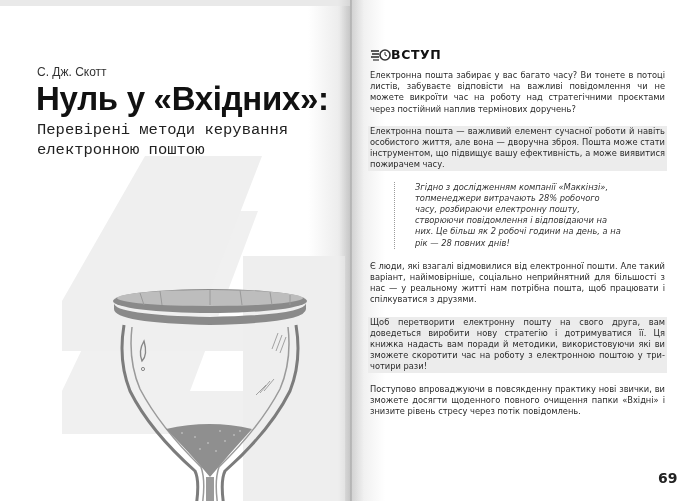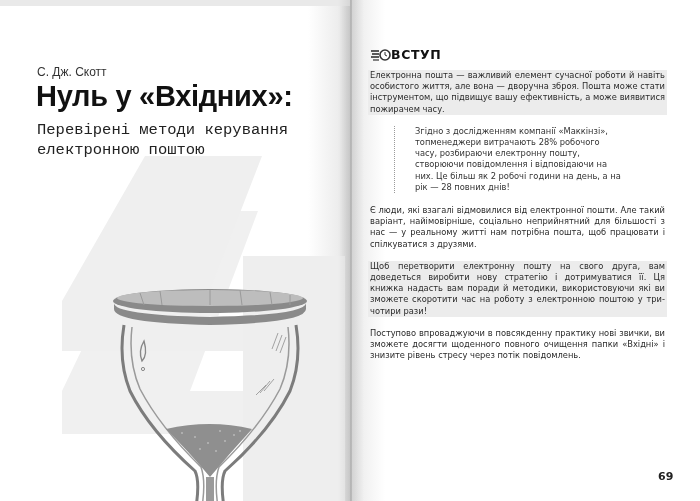--- a/index.html
+++ b/index.html
@@ -17,21 +17,21 @@
   .big-four {
     position:absolute; left:0; top:0; width:350px; height:501px;
   }
   .author {
     position:absolute; left:37px; top:59px;
     font-family:"Liberation Sans", sans-serif; font-size:12px; color:#333;
   }
   .title {
     position:absolute; left:36px; top:74px;
     font-family:"Liberation Sans", sans-serif; font-weight:bold;
-    font-size:29px; color:#111; letter-spacing:-0.3px; white-space:nowrap;
+    font-size:33px; color:#111; letter-spacing:-0.3px; white-space:nowrap;
   }
   .subtitle {
     position:absolute; left:37px; top:114px; width:260px;
     font-family:Liberation Mono, monospace; font-size:15.5px;
     line-height:20px; color:#222;
   }
   .hourglass { position:absolute; left:100px; top:275px; width:215px; height:226px; }
 
   
   .spine-shadow {
@@ -53,26 +53,26 @@
   }
   .content {
     position:absolute; left:20px; top:70px; width:295px;
     font-family:"DejaVu Sans", sans-serif; font-size:8.3px; line-height:11.2px;
     color:#2a2a2a;
   }
   .para { margin-bottom:11px; text-align:justify; }
   .para.hl { background:#ececec; margin-left:-2px; padding-left:2px; margin-right:-2px; padding-right:2px; }
   .quote {
     margin:0 16px 12px 24px; padding-left:20px; border-left:1px dotted #9a9a9a;
-    font-family:"DejaVu Sans", sans-serif; color:#333;
+    font-family:"DejaVu Sans", sans-serif; font-style:italic; color:#333;
     width:230px;
   }
   .page-num {
     position:absolute; left:308px; top:470px;
-    font-family:"DejaVu Sans", sans-serif; font-weight:bold; font-size:11px; color:#222;
+    font-family:"DejaVu Sans", sans-serif; font-weight:bold; font-size:14px; color:#222;
   }
 </style>
 </head>
 <body>
 
 <div class="spread">
 
   <div class="page-left">
     <svg class="big-four" viewBox="0 0 350 501">
       <polygon points="148,205 258,205 190,385 345,385 345,428 62,428 62,385" fill="#f0f0f0"></polygon>
@@ -138,20 +138,21 @@
         <line x1="1" y1="5" x2="8" y2="5" stroke="#333" stroke-width="1.6"></line>
         <line x1="0" y1="8" x2="8" y2="8" stroke="#333" stroke-width="1.6"></line>
         <line x1="2" y1="11" x2="8" y2="11" stroke="#333" stroke-width="1.2"></line>
         <circle cx="14" cy="6" r="5" fill="none" stroke="#333" stroke-width="1.6"></circle>
         <polyline points="14,3 14,6 16,7" fill="none" stroke="#333" stroke-width="1"></polyline>
       </svg>
       <span class="section-title">ВСТУП</span>
     </div>
 
     <div class="content">
+      <p class="para">Електронна пошта забирає у вас багато часу? Ви тонете в потоці листів, забуваєте відповісти на важливі повідомлення чи не можете викроїти час на роботу над стратегічними проєктами через постійний наплив термінових доручень?</p>
       <p class="para hl">Електронна пошта — важливий елемент сучасної роботи й навіть особистого життя, але вона — дворучна зброя. Пошта може стати інструментом, що підвищує вашу ефективність, а може виявитися пожирачем часу.</p>
       <p class="quote">Згідно з дослідженням компанії «Маккінзі», топменеджери витрачають 28% робочого часу, розбираючи електронну пошту, створюючи повідомлення і відповідаючи на них. Це більш як 2 робочі години на день, а на рік — 28 повних днів!</p>
       <p class="para">Є люди, які взагалі відмовилися від електронної пошти. Але такий варіант, найімовірніше, соціально неприйнятний для більшості з нас — у реальному житті нам потрібна пошта, щоб працювати і спілкуватися з друзями.</p>
       <p class="para hl">Щоб перетворити електронну пошту на свого друга, вам доведеться виробити нову стратегію і дотримуватися її. Ця книжка надасть вам поради й методики, використовуючи які ви зможете скоротити час на роботу з електронною поштою у три-чотири рази!</p>
       <p class="para">Поступово впроваджуючи в повсякденну практику нові звички, ви зможете досягти щоденного повного очищення папки «Вхідні» і знизите рівень стресу через потік повідомлень.</p>
     </div>
 
     <div class="page-num">69</div>
   </div>
 

